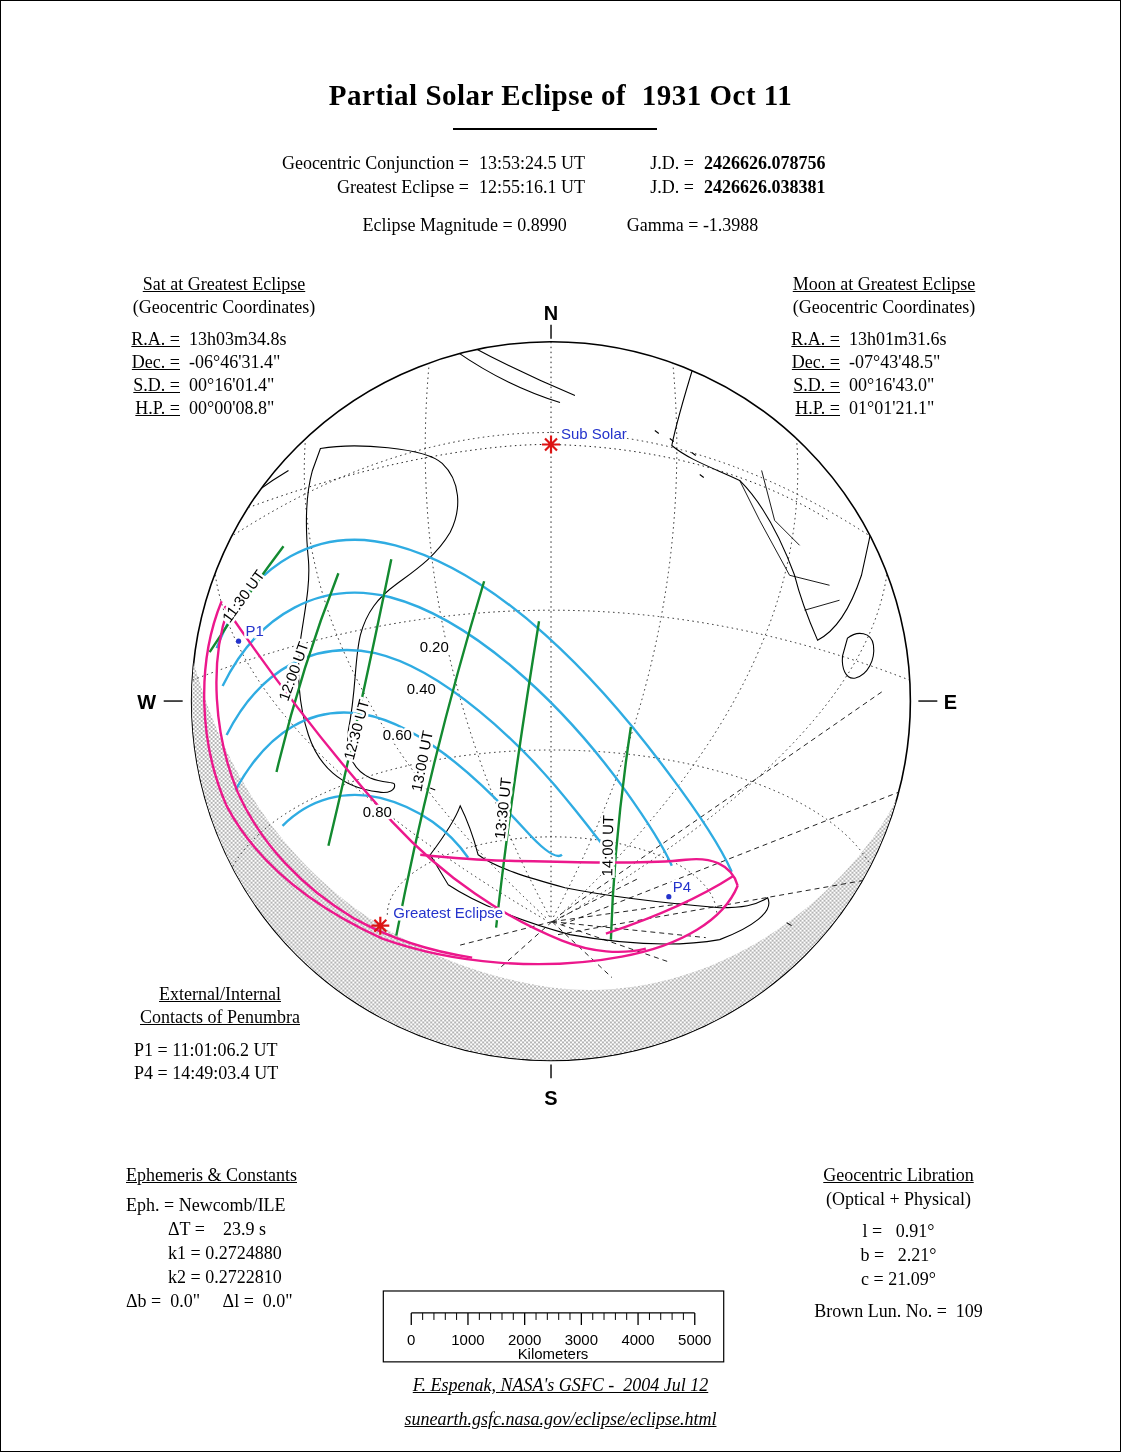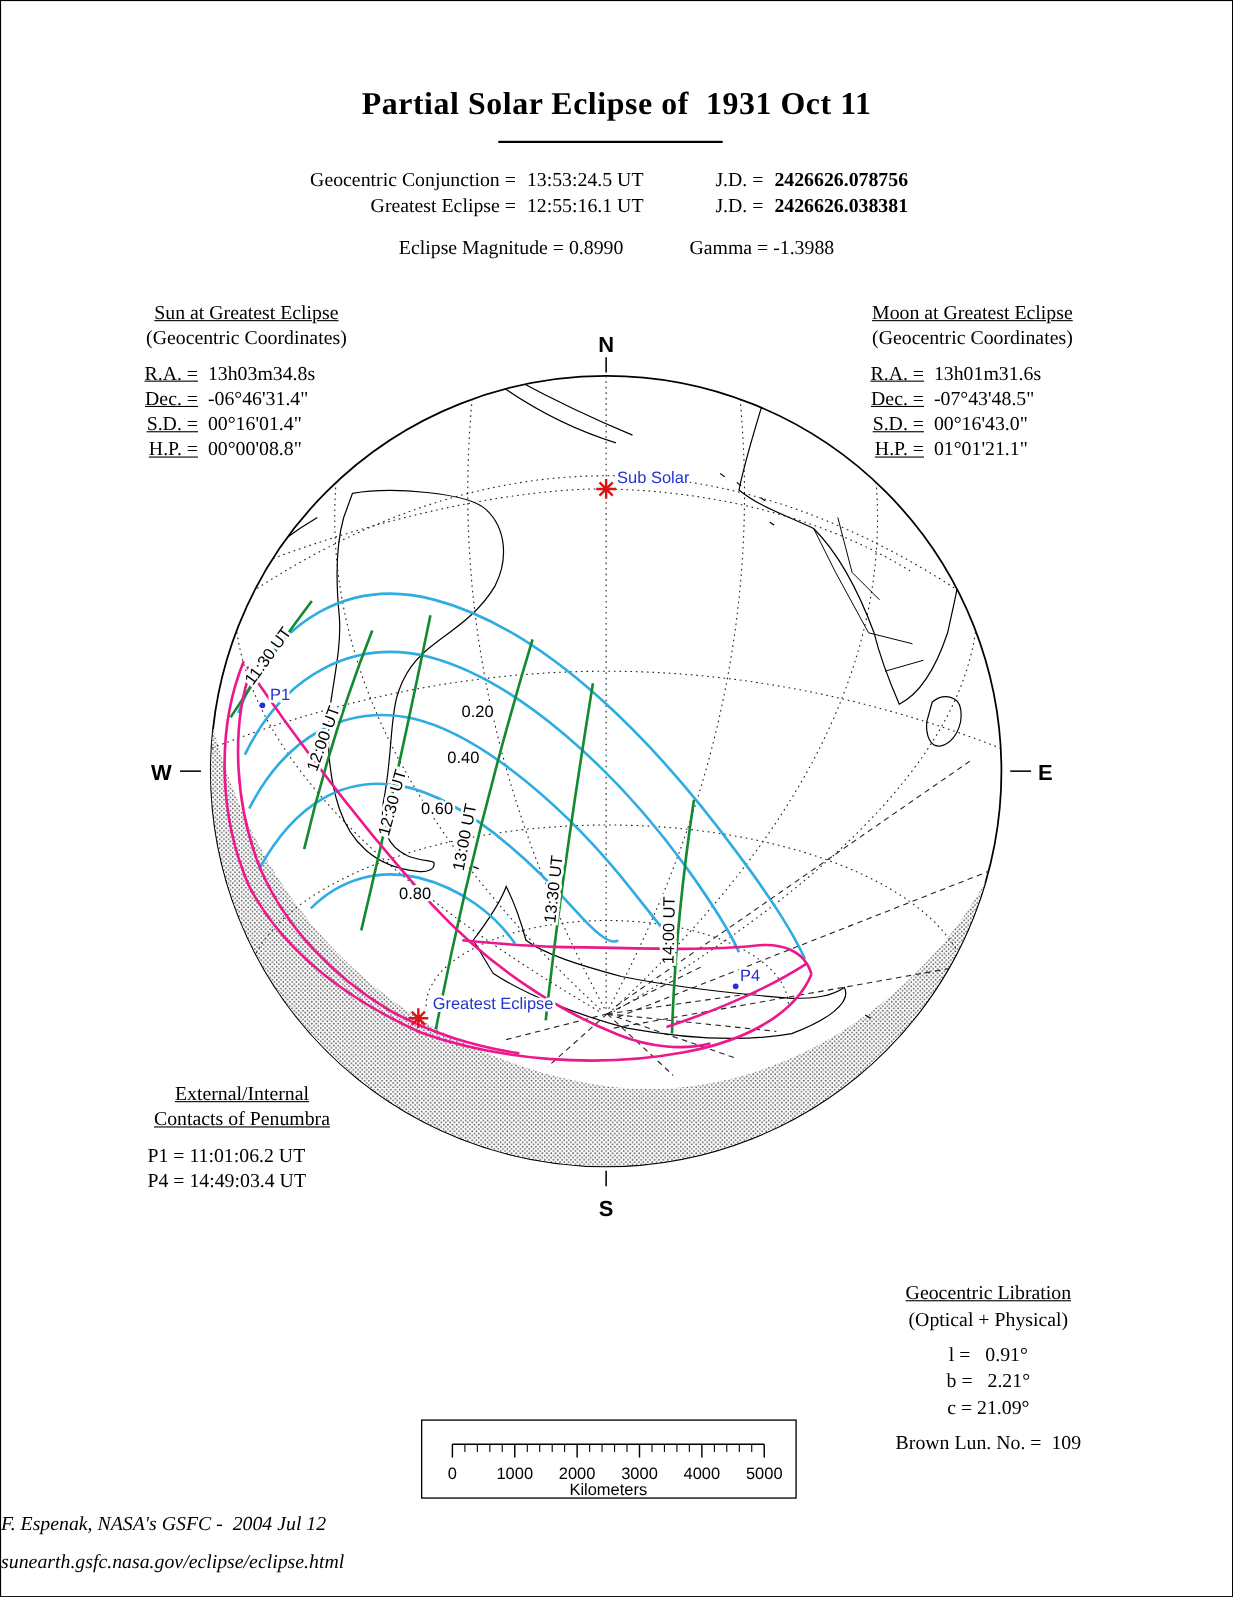--- a/index.html
+++ b/index.html
@@ -21,21 +21,21 @@
   .sideblock{font-size:18px;line-height:23px;}
   .sideblock .bt{text-align:center;text-decoration:underline;}
   .sideblock .bs{text-align:center;}
   .kv{display:grid;grid-template-columns:76px auto;margin-top:9px;}
   .kv .k{text-align:right;white-space:pre;text-decoration:underline;}
   .kv .v{text-align:left;padding-left:9px;white-space:pre;}
   .u{text-decoration:underline;}
   .eph{font-size:18px;line-height:24px;}
   .eph .ind{padding-left:42px;}
   .lib{font-size:18px;line-height:24px;text-align:center;}
-  .footer{width:100%;font-style:italic;font-size:18px;}
+  .footer{width:100%;text-align:center;font-style:italic;font-size:18px;text-decoration:underline;}
   svg text{font-family:"Liberation Sans",sans-serif;}
   .maplabel{font-size:15px;fill:#2433CC;paint-order:stroke;stroke:#fff;stroke-width:5px;}
   .ctlabel{font-size:15px;fill:#000;paint-order:stroke;stroke:#fff;stroke-width:5px;}
   .compass{font-size:20px;font-weight:bold;fill:#000;}
   .scalenum{font-size:15px;fill:#000;}
 </style>
 </head>
 <body>
 
 <div id="page">
@@ -207,21 +207,21 @@
     <div class="c3">J.D. =</div>
     <div class="c4">2426626.038381</div>
   </div>
 
   <div class="abs centerline" style="left:0;top:214px">
     <span>Eclipse Magnitude = </span><span>0.8990</span><span class="gap60"></span><span>Gamma = </span><span>-1.3988</span>
   </div>
 
 
   <div class="abs sideblock" style="left:103px;top:272px;width:240px">
-    <div class="bt">Sun at Greatest Eclipse</div>
+    <div class="bt">Sat at Greatest Eclipse</div>
     <div class="bs">(Geocentric Coordinates)</div>
     <div class="kv">
       <div class="k">R.A. =</div>
         <div class="v">13h03m34.8s</div>
       <div class="k">Dec. =</div>
         <div class="v">-06°46'31.4"</div>
       <div class="k">S.D. =</div>
         <div class="v">00°16'01.4"</div>
       <div class="k">H.P. =</div>
         <div class="v">00°00'08.8"</div>
@@ -243,20 +243,28 @@
     </div>
   </div>
 
   <div class="abs sideblock" style="left:103px;top:982px;width:232px">
     <div class="bt">External/Internal</div>
     <div class="bt">Contacts of Penumbra</div>
     <div style="margin-top:10px;padding-left:30px">P1 = 11:01:06.2 UT</div>
     <div style="padding-left:30px">P4 = 14:49:03.4 UT</div>
   </div>
 
+  <div class="abs eph" style="left:125px;top:1162px;width:260px">
+    <div class="u" style="margin-bottom:6px">Ephemeris &amp; Constants</div>
+    <div class="pre">Eph. = Newcomb/ILE</div>
+    <div class="pre ind">ΔT =    23.9 s</div>
+    <div class="pre ind">k1 = 0.2724880</div>
+    <div class="pre ind">k2 = 0.2722810</div>
+    <div class="pre">Δb =  0.0"     Δl =  0.0"</div>
+  </div>
 
   <div class="abs lib" style="left:790px;top:1162px;width:215px">
     <div class="u">Geocentric Libration</div>
     <div>(Optical + Physical)</div>
     <div class="pre" style="margin-top:8px">l =   0.91°</div>
     <div class="pre">b =   2.21°</div>
     <div class="pre">c = 21.09°</div>
     <div class="pre" style="margin-top:8px">Brown Lun. No. =  109</div>
   </div>
 

